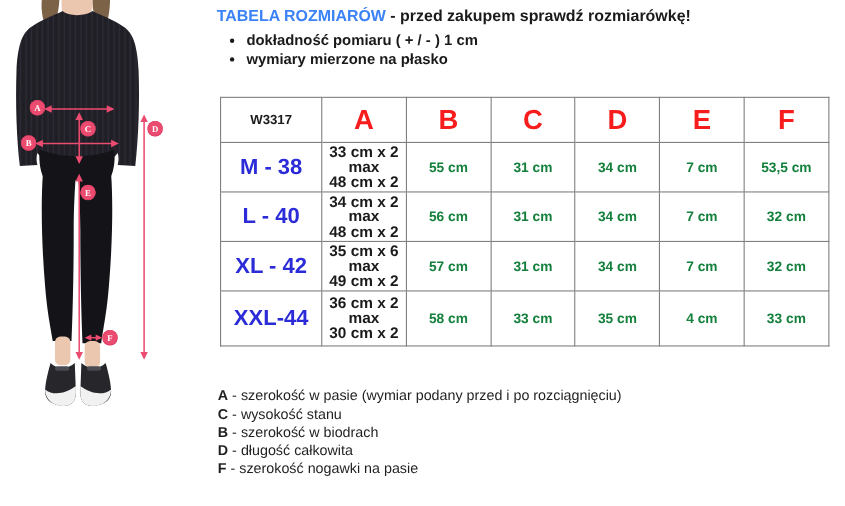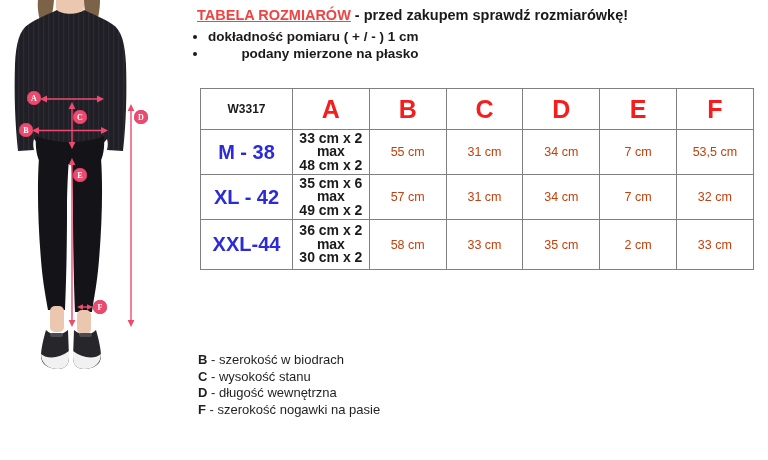--- a/index.html
+++ b/index.html
@@ -10,40 +10,40 @@
   
   .photo{position:absolute;left:0;top:0;width:190px;height:460px;}
   .photo svg{position:absolute;left:0;top:0;}
   .marker{
     position:absolute;width:14px;height:14px;border-radius:50%;
     background:#ec4b70;color:#ffffff;display:flex;align-items:center;justify-content:center;
     font:bold 8px "Liberation Serif",serif;box-shadow:0 0 0 0.5px #d93c62 inset;
   }
   
   .title{position:absolute;left:197px;top:7px;font-size:14.5px;font-weight:bold;white-space:nowrap;}
-  .title .hl{color:#ef4444;text-decoration:underline;}
+  .title .hl{color:#3b82f6;}
   ul.bullets{
-    position:absolute;left:194px;top:28px;margin:0;padding-left:14px;
-    font-size:13.5px;font-weight:bold;line-height:17px;list-style:disc;text-align:right;
+    position:absolute;left:210px;top:28px;margin:0;padding-left:14px;
+    font-size:13.5px;font-weight:bold;line-height:17px;list-style:disc;
   }
   
   table.sizetable{
     position:absolute;left:200px;top:88px;border-collapse:collapse;table-layout:fixed;
     width:553px;
   }
   .sizetable th,.sizetable td{border:1px solid #808080;text-align:center;vertical-align:middle;padding:0;background:#fff;}
   .sizetable col.c-model{width:92px;}
   .sizetable col.c-letter{width:76.8px;}
   .sizetable tr.hdr{height:41px;}
   .sizetable tr.r{height:45px;}
   .sizetable tr.r-last{height:50px;margin-top:24px;}
   th.model{font-size:12px;font-weight:bold;color:#1a1a1a;}
   th.letter{font-size:25px;font-weight:bold;color:#f81d1d;font-family:"Liberation Sans",sans-serif;}
   td.size{font-size:20px;font-weight:bold;color:#2b2bd8;}
-  td.val{font-size:12.5px;font-weight:normal;color:#c2410c;text-align:center;}
+  td.val{font-size:12.5px;font-weight:bold;color:#15803d;text-align:center;}
   td.multi span{display:block;font-size:14px;font-weight:bold;line-height:13.5px;color:#1a1a1a;}
   
   .legend{position:absolute;left:198px;top:352px;font-size:13px;color:#1f1f1f;}
   .legend .row{height:16.6px;line-height:16.6px;white-space:nowrap;}
   .legend b{font-weight:bold;}
 </style>
 </head>
 <body>
 
 <div class="page">
@@ -128,21 +128,21 @@
       </div>
     <div class="marker" style="left:93px;top:300px;">
         <span>F</span>
       </div>
   </div>
 
   <div class="title"><span class="hl">TABELA ROZMIARÓW</span><span> - przed zakupem sprawdź rozmiarówkę!</span></div>
 
   <ul class="bullets">
     <li>dokładność pomiaru ( + / - ) 1 cm</li>
-    <li>podany mierzone na płasko</li>
+    <li>wymiary mierzone na płasko</li>
   </ul>
 
   <table class="sizetable">
     <colgroup>
       <col class="c-model">
         <col class="c-letter">
         <col class="c-letter">
         <col class="c-letter">
       <col class="c-letter">
         <col class="c-letter">
@@ -165,20 +165,33 @@
         <span>max</span>
         <span>48 cm x 2</span>
       </td>
       <td class="val">55 cm</td>
       <td class="val">31 cm</td>
       <td class="val">34 cm</td>
       <td class="val">7 cm</td>
       <td class="val">53,5 cm</td>
     </tr>
     <tr class="r">
+      <td class="size">L - 40</td>
+      <td class="multi">
+        <span>34 cm x 2</span>
+        <span>max</span>
+        <span>48 cm x 2</span>
+      </td>
+      <td class="val">56 cm</td>
+      <td class="val">31 cm</td>
+      <td class="val">34 cm</td>
+      <td class="val">7 cm</td>
+      <td class="val">32 cm</td>
+    </tr>
+    <tr class="r">
       <td class="size">XL - 42</td>
       <td class="multi">
         <span>35 cm x 6</span>
         <span>max</span>
         <span>49 cm x 2</span>
       </td>
       <td class="val">57 cm</td>
       <td class="val">31 cm</td>
       <td class="val">34 cm</td>
       <td class="val">7 cm</td>
@@ -187,26 +200,27 @@
     <tr class="r r-last">
       <td class="size">XXL-44</td>
       <td class="multi">
         <span>36 cm x 2</span>
         <span>max</span>
         <span>30 cm x 2</span>
       </td>
       <td class="val">58 cm</td>
       <td class="val">33 cm</td>
       <td class="val">35 cm</td>
-      <td class="val">2 cm</td>
+      <td class="val">4 cm</td>
       <td class="val">33 cm</td>
     </tr>
   </tbody>
     </table>
 
   <div class="legend">
+    <div class="row"><b>A</b> <span>-</span> <span>szerokość w pasie (wymiar podany przed i po rozciągnięciu)</span></div>
+    <div class="row"><b>C</b> <span>-</span> <span>wysokość stanu</span></div>
     <div class="row"><b>B</b> <span>-</span> <span>szerokość w biodrach</span></div>
-    <div class="row"><b>C</b> <span>-</span> <span>wysokość stanu</span></div>
-    <div class="row"><b>D</b> <span>-</span> <span>długość wewnętrzna</span></div>
+    <div class="row"><b>D</b> <span>-</span> <span>długość całkowita</span></div>
     <div class="row"><b>F</b> <span>-</span> <span>szerokość nogawki na pasie</span></div>
   </div>
 
 </div>
 
 </body></html>

